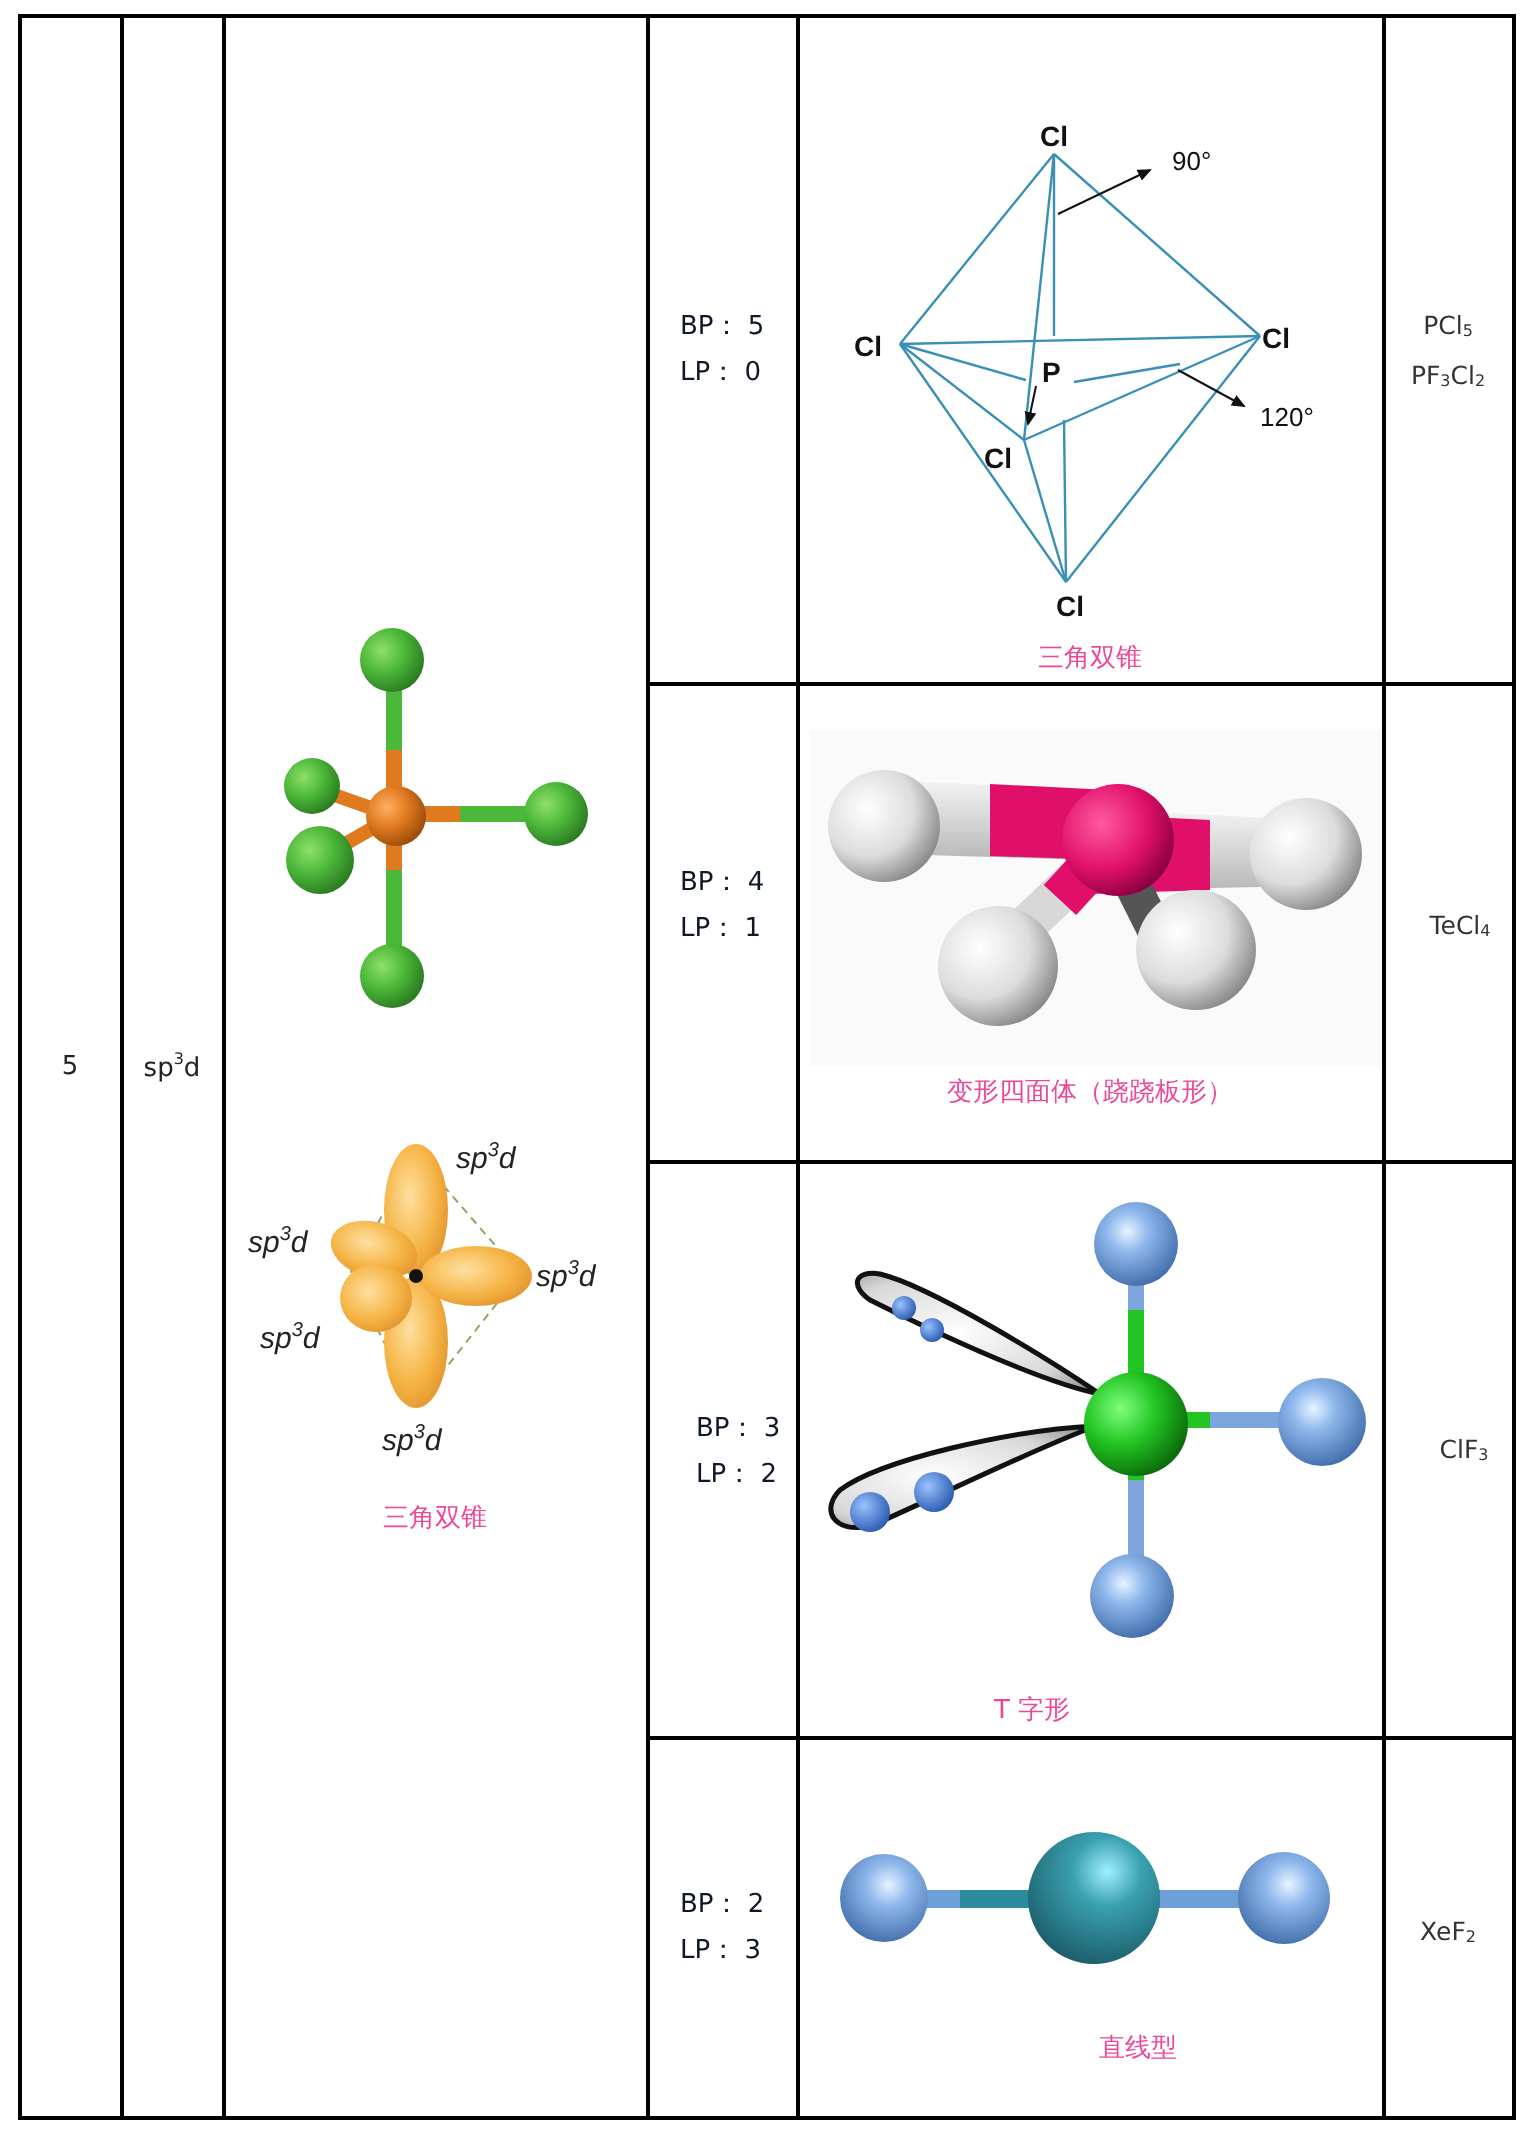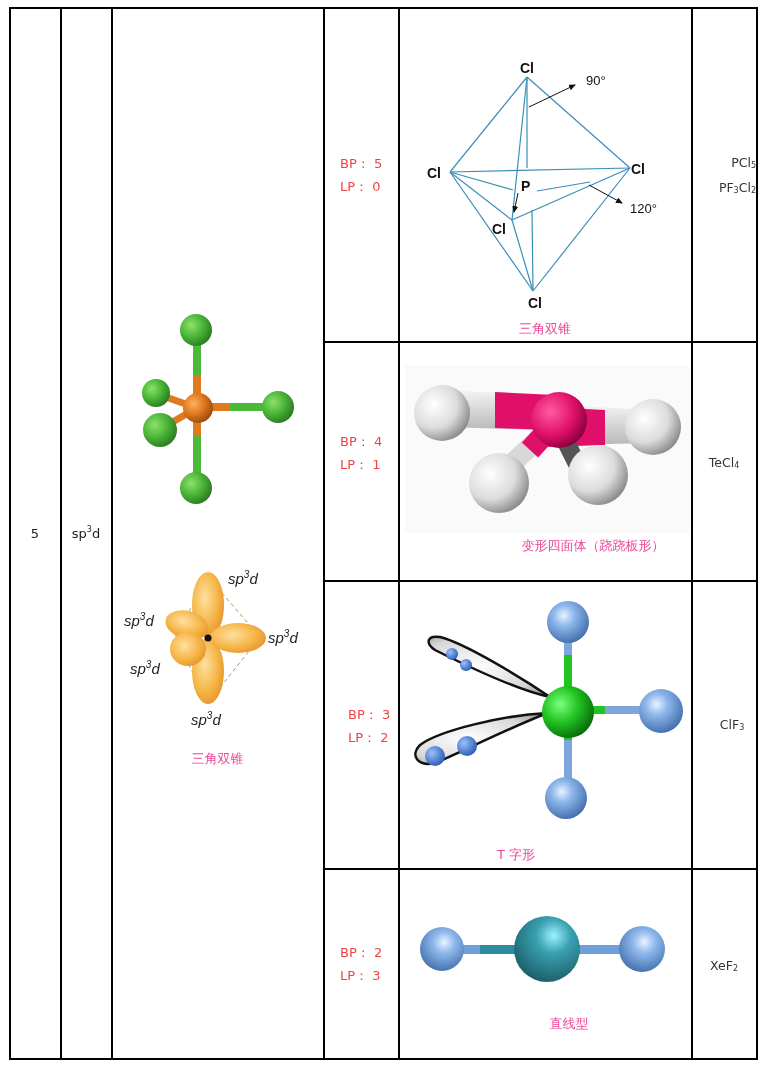--- a/index.html
+++ b/index.html
@@ -1,19 +1,19 @@
 <!DOCTYPE html>
 <html><head>
 <meta charset="utf-8">
 <style>
   html,body{margin:0;padding:0;background:#fff;}
   body{width:767px;height:1068px;position:relative;overflow:hidden;font-family:"DejaVu Sans","Liberation Sans",sans-serif;color:#222;}
   .line{position:absolute;background:#000;}
   .cell{position:absolute;display:flex;align-items:center;justify-content:center;text-align:center;font-size:13px;}
-  .bplp{position:absolute;font-size:13px;line-height:23px;color:#ef4444;}
+  .bplp{position:absolute;font-size:13px;line-height:23px;color:#0f172a;}
   .formula{position:absolute;font-size:12.5px;line-height:22px;text-align:center;color:#333;}
   .formula sub{font-size:8px;vertical-align:-1px;}
   .caption{position:absolute;font-size:13px;color:#ec4899;text-align:center;}
   svg{position:absolute;}
   .sup{font-size:8px;vertical-align:6px;}
 </style>
 </head>
 <body>
 
 <div class="line" style="left:9px;top:7px;width:748px;height:1.5px;"></div>
@@ -124,21 +124,21 @@
     <text x="92" y="184">Cl</text>
     <text x="128" y="258">Cl</text>
     <text x="121" y="141">P</text>
   </g>
   <g font-family="Liberation Sans, sans-serif" font-size="13" fill="#111">
     <text x="186" y="35">90°</text>
     <text x="230" y="163">120°</text>
   </g>
 </svg>
 <div class="caption" style="left:399px;top:320px;width:292px;">三角双锥</div>
-<div class="formula" style="left:692px;top:152px;width:64px;text-align:right;">
+<div class="formula" style="left:692px;top:152px;width:64px;">
   <div><span>PCl</span><sub>5</sub></div>
   <div><span>PF</span><sub>3</sub><span>Cl</span><sub>2</sub></div>
 </div>
 
 <div class="bplp" style="left:340px;top:430px;">
   <div><span>BP：</span> <span>4</span></div>
   <div><span>LP：</span> <span>1</span></div>
 </div>
 <svg style="left:405px;top:365px;" width="285" height="168" viewBox="0 0 285 168">
   <defs>
@@ -164,22 +164,22 @@
   <polygon points="140,42 200,45 200,80 140,82" fill="#e0106a"></polygon>
   <line x1="148" y1="60" x2="95" y2="110" stroke="#d8d8d8" stroke-width="20"></line>
   <line x1="148" y1="60" x2="125" y2="85" stroke="#e0106a" stroke-width="22"></line>
   <line x1="155" y1="65" x2="175" y2="105" stroke="#555" stroke-width="18"></line>
   <circle cx="37" cy="48" r="28" fill="url(#gW)"></circle>
   <circle cx="248" cy="62" r="28" fill="url(#gW)"></circle>
   <circle cx="193" cy="110" r="30" fill="url(#gW)"></circle>
   <circle cx="154" cy="55" r="28" fill="url(#gPink)"></circle>
   <circle cx="94" cy="118" r="30" fill="url(#gW)"></circle>
 </svg>
-<div class="caption" style="left:399px;top:537px;width:292px;margin-left:48px;">变形四面体（跷跷板形）</div>
-<div class="formula" style="left:692px;top:452px;width:64px;">
+<div class="caption" style="left:399px;top:537px;width:292px;">变形四面体（跷跷板形）</div>
+<div class="formula" style="left:692px;top:452px;width:76px;">
   <div><span>TeCl</span><sub>4</sub></div>
 </div>
 
 <div class="bplp" style="left:348px;top:703px;">
   <div><span>BP：</span> <span>3</span></div>
   <div><span>LP：</span> <span>2</span></div>
 </div>
 <svg style="left:405px;top:595px;" width="285" height="235" viewBox="0 0 285 235">
   <defs>
     <radialGradient id="gF" cx="40%" cy="35%" r="70%">

